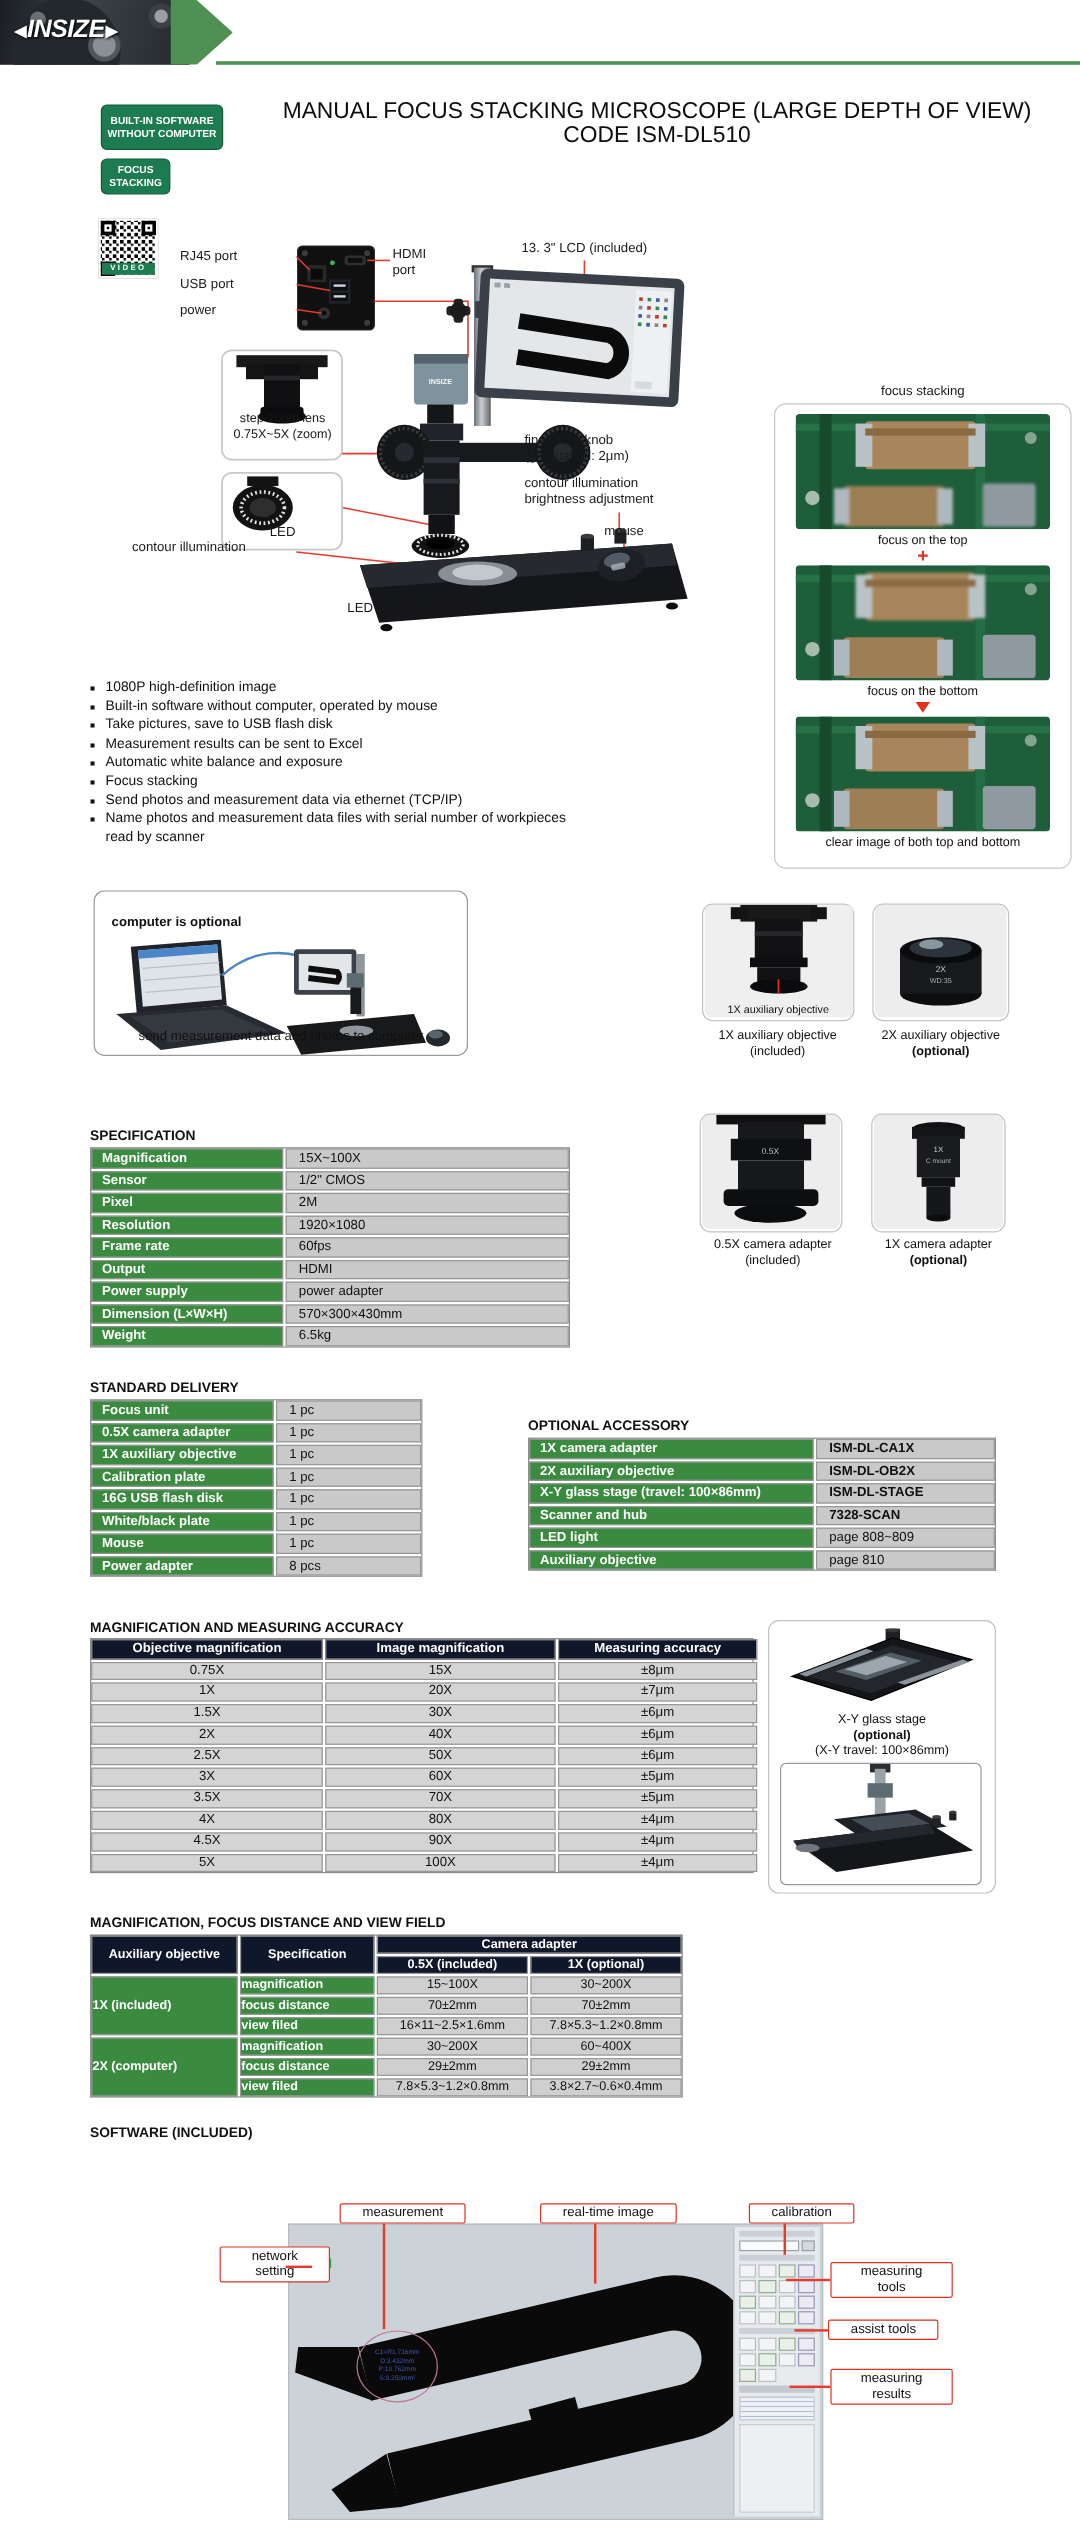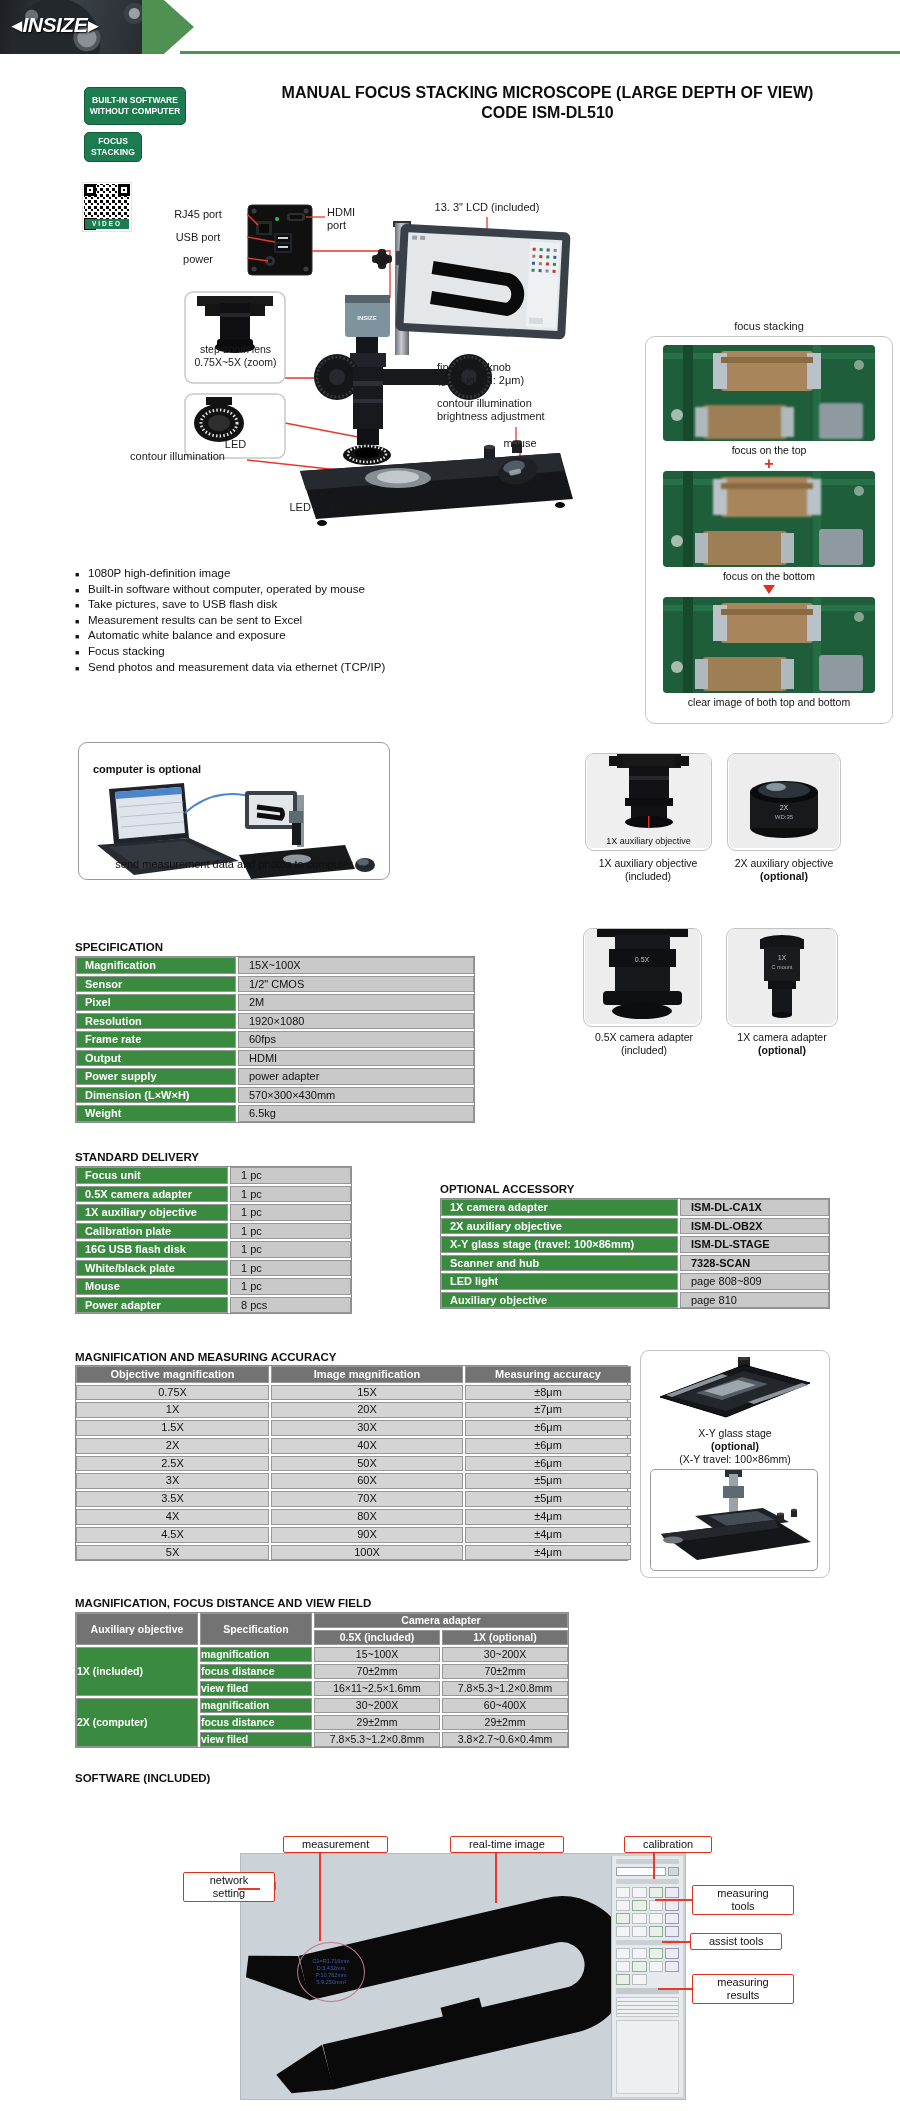--- a/index.html
+++ b/index.html
@@ -17,29 +17,29 @@
   .hdr-chev{left:142px;top:0;width:52px;height:54px;background:#4e9152;
      clip-path:polygon(0 0,42% 0,100% 50%,42% 100%,0 100%);}
   .hdr-line{left:180px;top:51px;right:0;height:3px;background:#4e9152;}
   .logo{left:12px;top:13px;color:#fff;font-style:italic;font-weight:bold;font-size:21px;
         letter-spacing:-.5px;display:flex;align-items:center;gap:1px;text-shadow:1px 1px 2px #000;}
   .logo .arr{font-size:13px;font-style:normal;}
 
   .badge{background:#1c7b4f;border:1px solid #135c3a;border-radius:5px;color:#fff;font-weight:bold;
          font-size:8.5px;line-height:11px;text-align:center;display:flex;flex-direction:column;
          justify-content:center;box-sizing:border-box;}
-  .title{left:205px;top:83px;width:685px;text-align:center;font-weight:bold;font-size:16px;line-height:20px;color:#0d0d0d;}
+  .title{left:205px;top:83px;width:685px;text-align:center;font-weight:normal;font-size:19px;line-height:20px;color:#0d0d0d;}
 
   .qr{left:82px;top:182px;width:50px;height:50px;}
   .qr-band{position:absolute;left:3px;bottom:3px;right:3px;height:10px;background:#1c7b4f;color:#fff;
            font-size:6.5px;font-weight:bold;letter-spacing:2px;text-align:center;line-height:10px;}
 
   
   .dlab{font-size:11px;line-height:13px;color:#1a1a1a;}
-  .right{text-align:center;} .center{text-align:center;}
+  .right{text-align:left;} .center{text-align:center;}
 
   
   .fs-panel{left:645px;top:336px;width:248px;height:388px;border:1.5px solid #c6c6c6;border-radius:10px;
             display:flex;flex-direction:column;align-items:center;padding-top:8px;box-sizing:border-box;background:#fff;}
   .fs-cap{font-size:10.5px;margin:3px 0 1px;}
   .fs-plus{color:#e0301e;font-weight:bold;font-size:16px;line-height:13px;margin-bottom:1px;}
   .fs-arrow{width:0;height:0;border-left:6px solid transparent;border-right:6px solid transparent;
             border-top:9px solid #e0301e;margin:2px 0 3px;}
   .pcb{width:212px;height:96px;border-radius:3px;display:block;}
   .ph-blur{filter:blur(1.3px);}
@@ -52,21 +52,21 @@
   .round-box{border:1.5px solid #c2c2c2;border-radius:9px;box-sizing:border-box;background:#fff;}
   .prod-cap{font-size:10.5px;line-height:13px;text-align:center;}
   .sec-h{font-weight:bold;font-size:11.5px;}
 
   
   .tbl{display:grid;gap:2px;background:#fff;border:1px solid #8d8d8d;box-sizing:border-box;}
   .cell{border:1px solid #979797;font-size:11px;line-height:14.5px;padding:0 4px 0 8px;
         white-space:nowrap;overflow:hidden;box-sizing:border-box;}
   .cg{background:#3a8b3f;color:#fff;font-weight:bold;}
   .cv{background:#c9c9c9;color:#101010;padding-left:10px;}
-  .ch{background:#737373;color:#fff;font-weight:bold;text-align:center;padding:0;}
+  .ch{background:#0f172a;color:#fff;font-weight:bold;text-align:center;padding:0;}
   .cd{background:#d4d4d4;text-align:center;padding:0;line-height:13.8px;}
 
   .vf{display:grid;grid-template-columns:122px 112px 126px 126px;grid-template-rows:repeat(8,15px);
       gap:2px;background:#fff;border:1px solid #8d8d8d;}
   .vf .cell{display:flex;align-items:center;font-size:10.5px;line-height:11px;padding:0;}
   .vfc{justify-content:center;}
   .vfl{padding-left:8px;}
   .cd2{background:#cfcfcf;justify-content:center;color:#111;}
 
   
@@ -370,20 +370,21 @@
 
   <div class="abs features">
 
   <div class="feat">1080P high-definition image</div>
       <div class="feat">Built-in software without computer, operated by mouse</div>
       <div class="feat">Take pictures, save to USB flash disk</div>
       <div class="feat">Measurement results can be sent to Excel</div>
       <div class="feat">Automatic white balance and exposure</div>
       <div class="feat">Focus stacking</div>
       <div class="feat">Send photos and measurement data via ethernet (TCP/IP)</div>
+      <div class="feat">Name photos and measurement data files with serial number of workpieces read by scanner</div>
     </div>
 
   <div class="abs round-box" style="left:78px;top:742px;width:312px;height:138px;border-color:#9a9a9a">
     <div class="abs" style="left:14px;top:20px;font-weight:bold;font-size:11px">computer is optional</div>
     <svg class="abs" style="left:10px;top:40px" width="292" height="100" viewBox="0 0 292 100">
       <polygon points="20,6 95,0 100,55 25,62" fill="#20242a"></polygon>
       <polygon points="26,9 92,4 96,50 30,56" fill="#dfe4ea"></polygon>
       <polygon points="26,9 92,4 92.6,11 26.6,16" fill="#4a86c8"></polygon>
       <line x1="30" y1="24" x2="94" y2="19" stroke="#b8c0c8" stroke-width="1"></line>
       <line x1="31" y1="34" x2="95" y2="29" stroke="#b8c0c8" stroke-width="1"></line>

